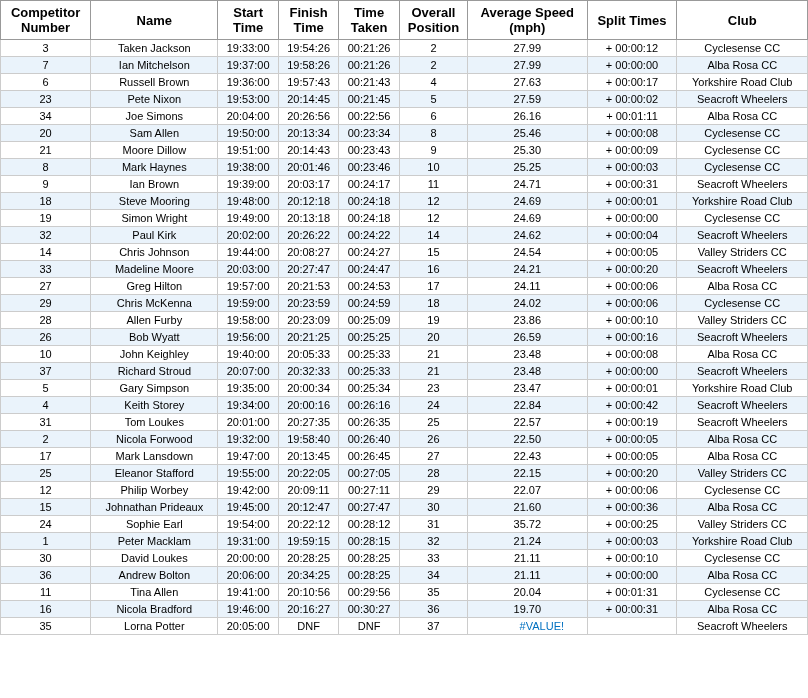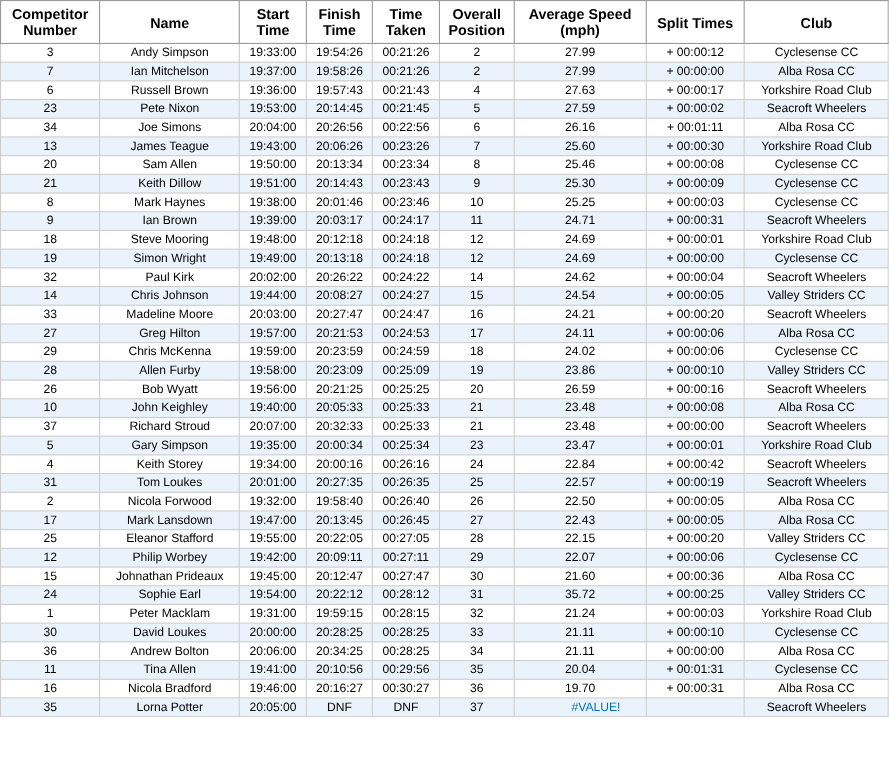--- a/index.html
+++ b/index.html
@@ -45,21 +45,21 @@
       <th>Time<br>Taken</th>
       <th>Overall<br>Position</th>
       <th>Average Speed<br>(mph)</th>
       <th>Split Times</th>
       <th>Club</th>
     </tr>
   </thead>
   <tbody id="table-body">
       <tr>
         <td>3</td>
-        <td>Andy Simpson</td>
+        <td>Taken Jackson</td>
         <td>19:33:00</td>
         <td>19:54:26</td>
         <td>00:21:26</td>
         <td>2</td>
         <td>27.99</td>
         <td>+ 00:00:12</td>
         <td>Cyclesense CC</td>
       </tr>
       <tr>
         <td>7</td>
@@ -99,44 +99,33 @@
         <td>Joe Simons</td>
         <td>20:04:00</td>
         <td>20:26:56</td>
         <td>00:22:56</td>
         <td>6</td>
         <td>26.16</td>
         <td>+ 00:01:11</td>
         <td>Alba Rosa CC</td>
       </tr>
       <tr>
-        <td>13</td>
-        <td>James Teague</td>
-        <td>19:43:00</td>
-        <td>20:06:26</td>
-        <td>00:23:26</td>
-        <td>7</td>
-        <td>25.60</td>
-        <td>+ 00:00:30</td>
-        <td>Yorkshire Road Club</td>
-      </tr>
-      <tr>
         <td>20</td>
         <td>Sam Allen</td>
         <td>19:50:00</td>
         <td>20:13:34</td>
         <td>00:23:34</td>
         <td>8</td>
         <td>25.46</td>
         <td>+ 00:00:08</td>
         <td>Cyclesense CC</td>
       </tr>
       <tr>
         <td>21</td>
-        <td>Keith Dillow</td>
+        <td>Moore Dillow</td>
         <td>19:51:00</td>
         <td>20:14:43</td>
         <td>00:23:43</td>
         <td>9</td>
         <td>25.30</td>
         <td>+ 00:00:09</td>
         <td>Cyclesense CC</td>
       </tr>
       <tr>
         <td>8</td>

